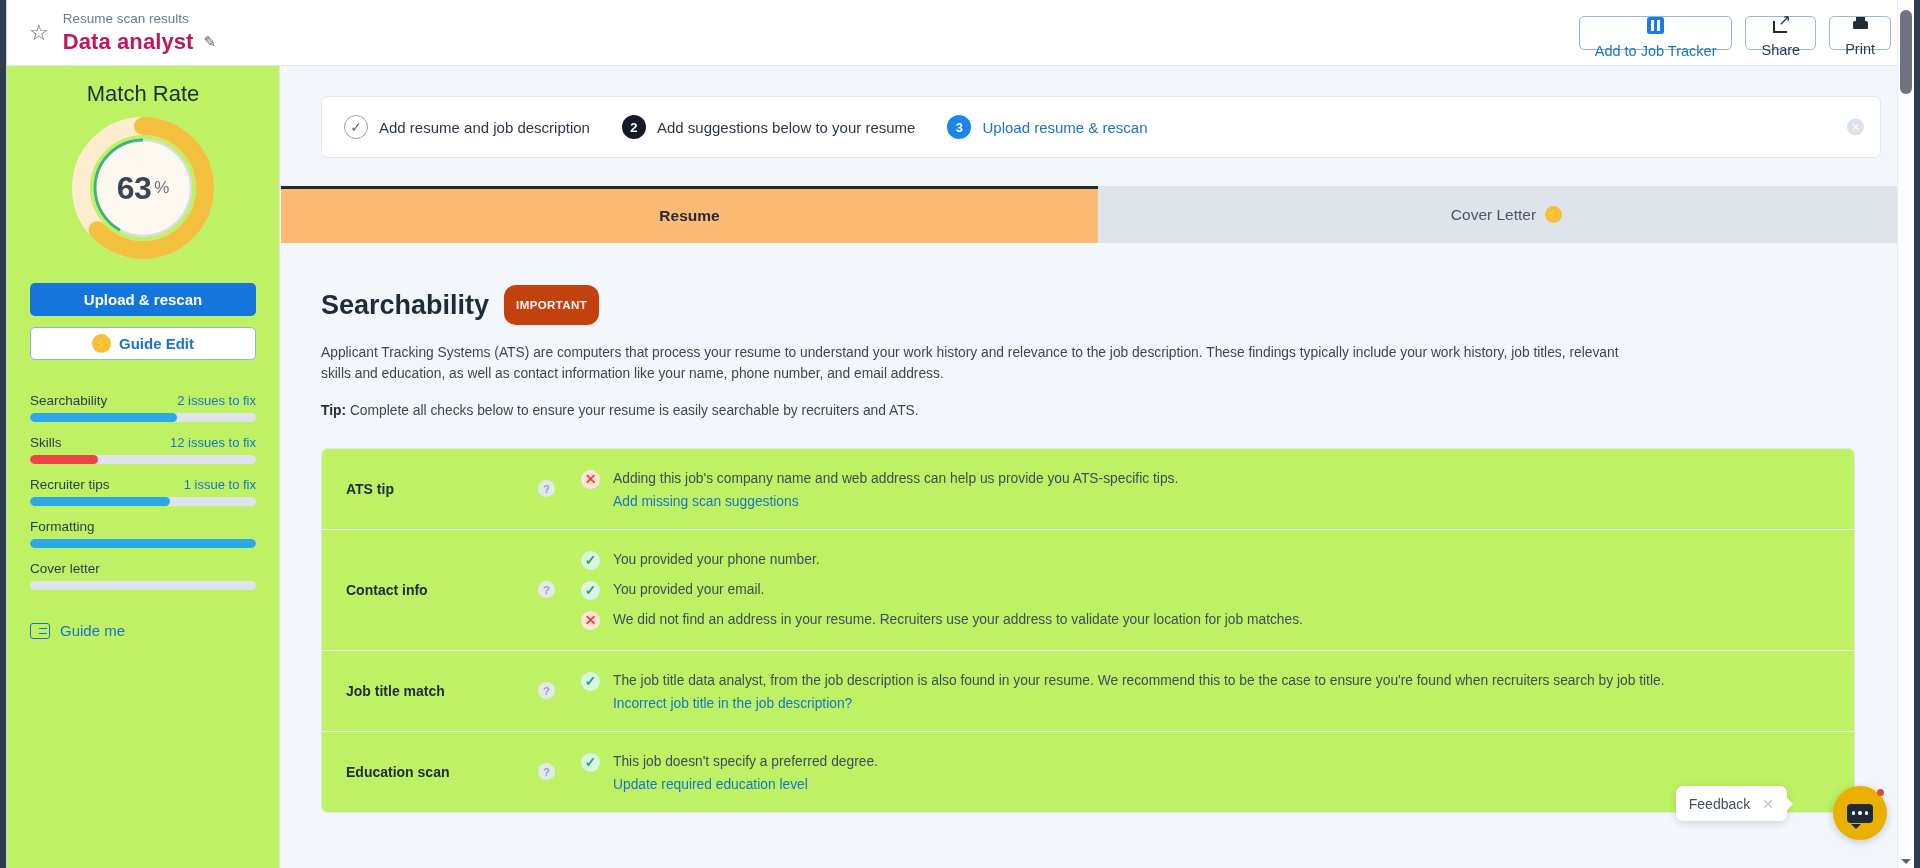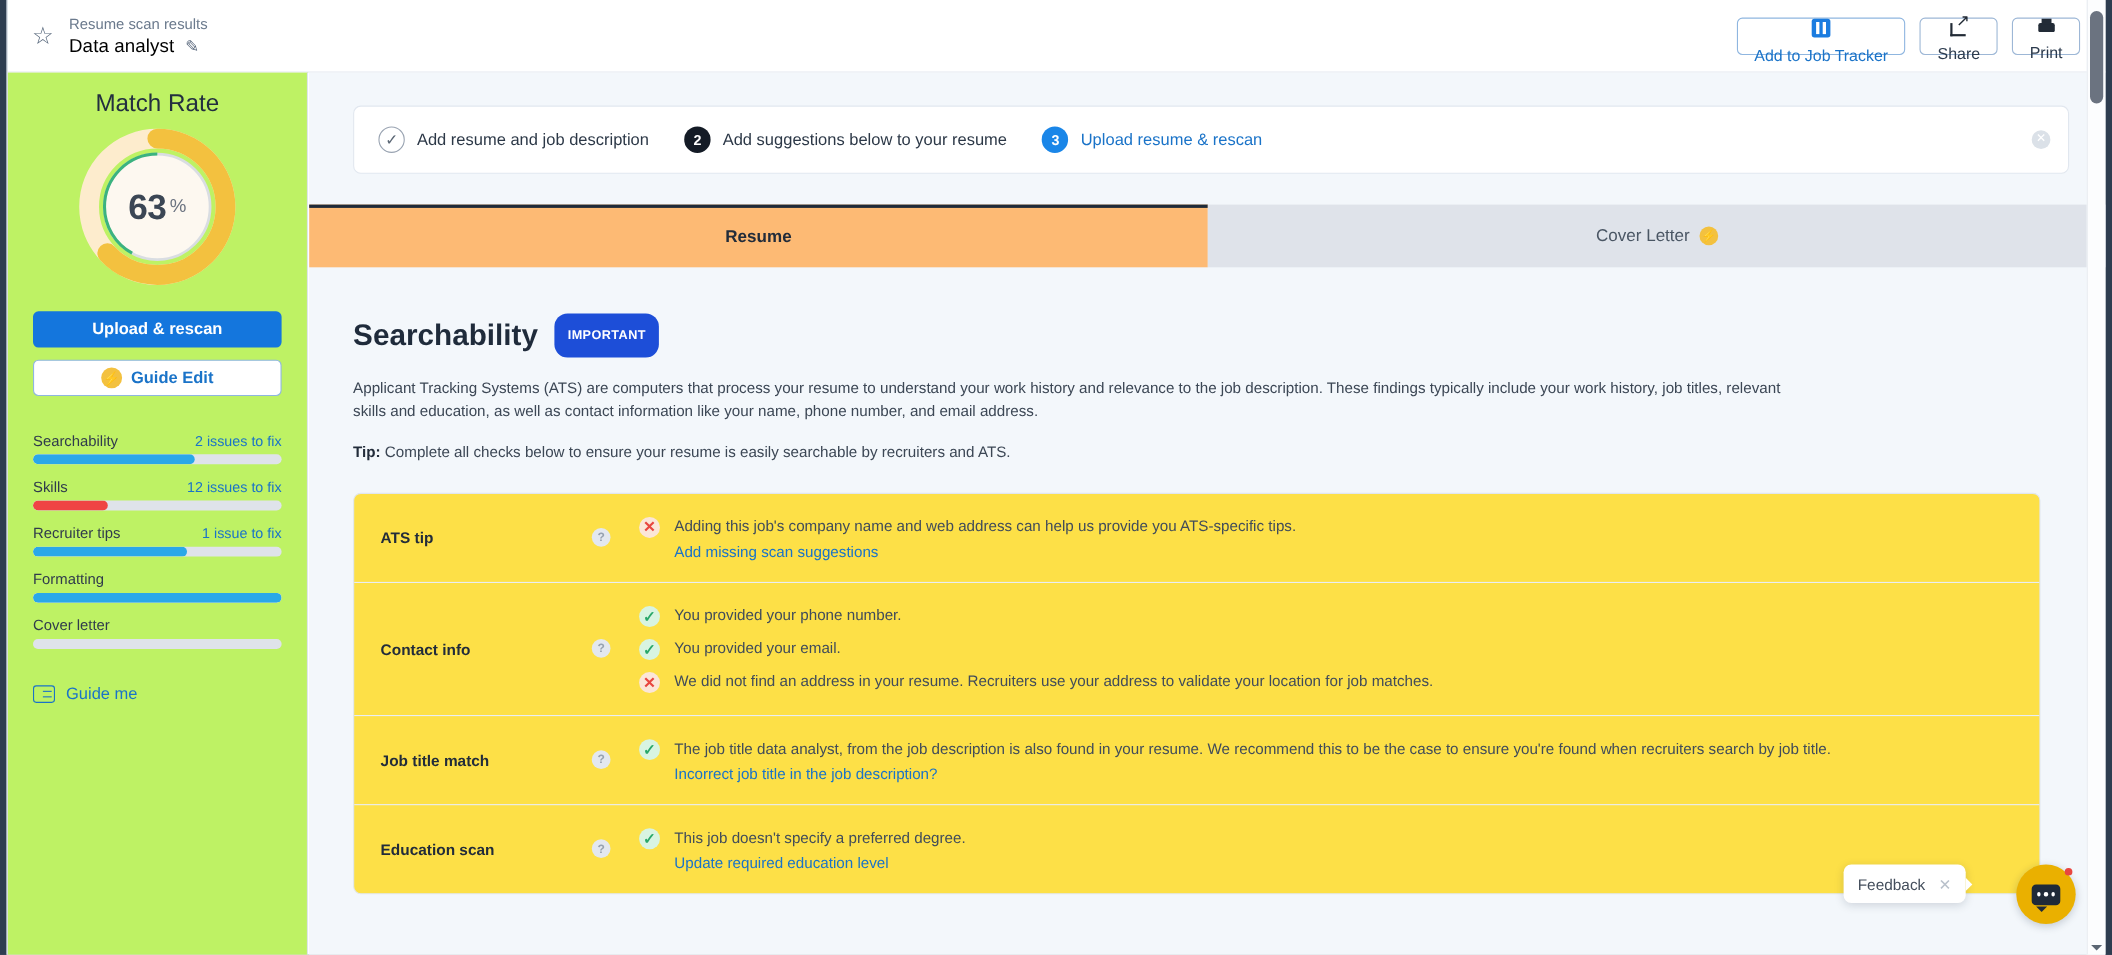--- a/index.html
+++ b/index.html
@@ -25,21 +25,21 @@
     display: flex; align-items: center;
   }
   .star-icon {
     margin-left: 22px; margin-right: 14px;
     color: #5b6b7f; font-size: 22px; line-height: 1;
     cursor: pointer;
   }
   .title-block { display: flex; flex-direction: column; justify-content: center; }
   .kicker { font-size: 13.5px; color: #6b7a8d; line-height: 1.35; }
   .page-title-row { display: flex; align-items: center; gap: 10px; margin-top: 1px; }
-  .page-title { font-size: 17px; color: #000000; font-weight: 400; letter-spacing: .1px; }
+  .page-title { font-size: 22px; color: #be185d; font-weight: 700; letter-spacing: .1px; }
   .pencil-icon { color: #56657a; font-size: 15px; cursor: pointer; }
 
   .topbar-actions {
     margin-left: auto; margin-right: 24px;
     display: flex; align-items: center; gap: 13px;
   }
   .btn-outline {
     height: 34px; padding: 0 15px;
     border: 1px solid #9db7d6; border-radius: 5px;
     background: #fff; color: #2b3a4d;
@@ -189,33 +189,33 @@
     position: absolute; left: 690px; top: 545px; width: 420px;
     text-align: center; pointer-events: none; user-select: none;
     color: #e2e8ef; font-size: 56px; line-height: 1;
   }
   .watermark .wm-sub { font-size: 31px; letter-spacing: .5px; display: block; margin-top: 8px; }
 
   .section { padding: 42px 60px 0 40px; position: relative; }
   .section-head { display: flex; align-items: center; gap: 15px; }
   .section-title { font-size: 27px; color: #1f2b3b; font-weight: bold; }
   .badge-important {
-    background: #1d4ed8; color: #fff; font-size: 11.5px; font-weight: bold;
+    background: #c2410c; color: #fff; font-size: 11.5px; font-weight: bold;
     letter-spacing: .4px; border-radius: 12px; padding: 14px 12px;
   }
   .section-body {
     margin-top: 18px; font-size: 13.8px; color: #3c4755; line-height: 1.52;
     max-width: 1305px;
   }
   .section-tip { margin-top: 18px; font-size: 13.8px; color: #3c4755; }
   .section-tip b { color: #222c3a; }
 
   .checks-card {
     margin: 30px 60px 0 40px;
-    background: #fde047; border: 1px solid #e1e7ef; border-radius: 7px;
+    background: #bef264; border: 1px solid #e1e7ef; border-radius: 7px;
   }
   .check-row { display: flex; padding: 20px 0 20px 24px; }
   .check-row + .check-row { border-top: 1px solid #e9eef4; }
   .check-name {
     width: 192px; flex: none; font-size: 14px; font-weight: bold; color: #222c3a;
     display: flex; align-items: center;
   }
   .help-icon {
     width: 17px; height: 17px; border-radius: 50%; background: #e3e8ef;
     color: #97a2b0; font-size: 11px; font-weight: bold;

